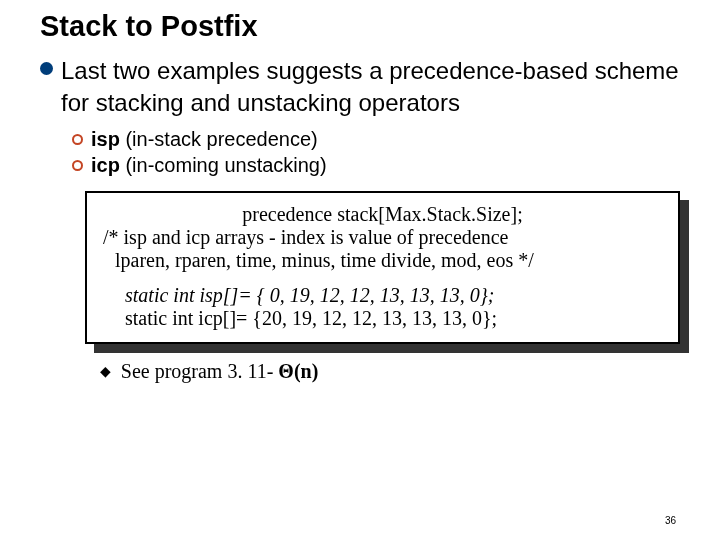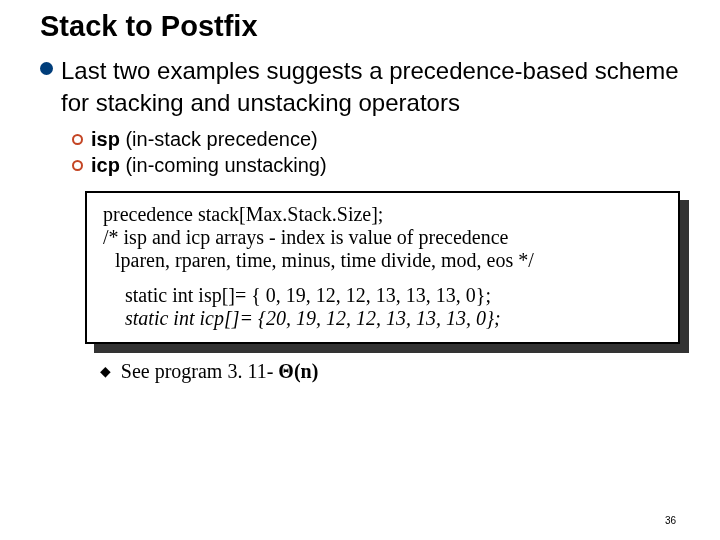--- a/index.html
+++ b/index.html
@@ -15,26 +15,26 @@
 </div>
 
 <div class="b2">
 <div class="bul2"></div>
 <div class="t2"><b>icp</b><span> (in-coming unstacking)</span></div>
 </div>
 
 <div class="box-wrap">
 <div class="shadow"></div>
 <div class="box">
-<div style="text-align:left">precedence stack[Max.Stack.Size];</div>
+<div style="text-align:center">precedence stack[Max.Stack.Size];</div>
 <div>/* isp and icp arrays - index is value of precedence</div>
 <div style="padding-left:12px">lparen, rparen, time, minus, time divide, mod, eos */</div>
 <div class="gap"></div>
-<div style="padding-left:22px;">static int isp[]= {  0, 19, 12, 12, 13, 13, 13, 0};</div>
-<div style="padding-left:22px;font-style:italic">static int icp[]= {20, 19, 12, 12, 13, 13, 13, 0};</div>
+<div style="padding-left:22px;font-style:italic">static int isp[]= {  0, 19, 12, 12, 13, 13, 13, 0};</div>
+<div style="padding-left:22px;">static int icp[]= {20, 19, 12, 12, 13, 13, 13, 0};</div>
 </div>
 </div>
 
 <div class="b3">
 <span class="bul3">◆</span>
 <span class="t3"><span>See program 3. 11- </span><b>Θ</b><b>(n)</b></span>
 </div>
 
 <div class="footr">36</div>
 </div>

